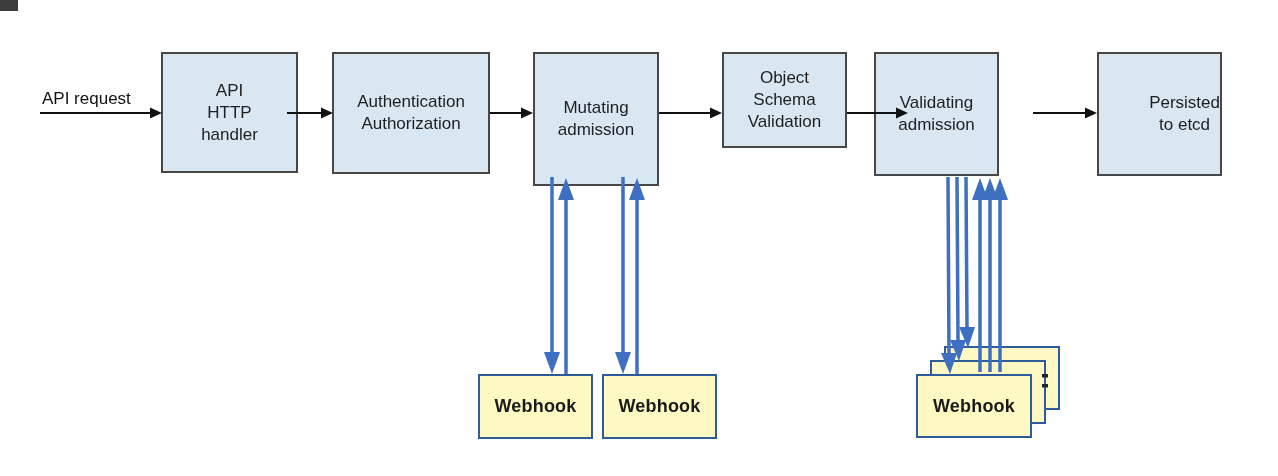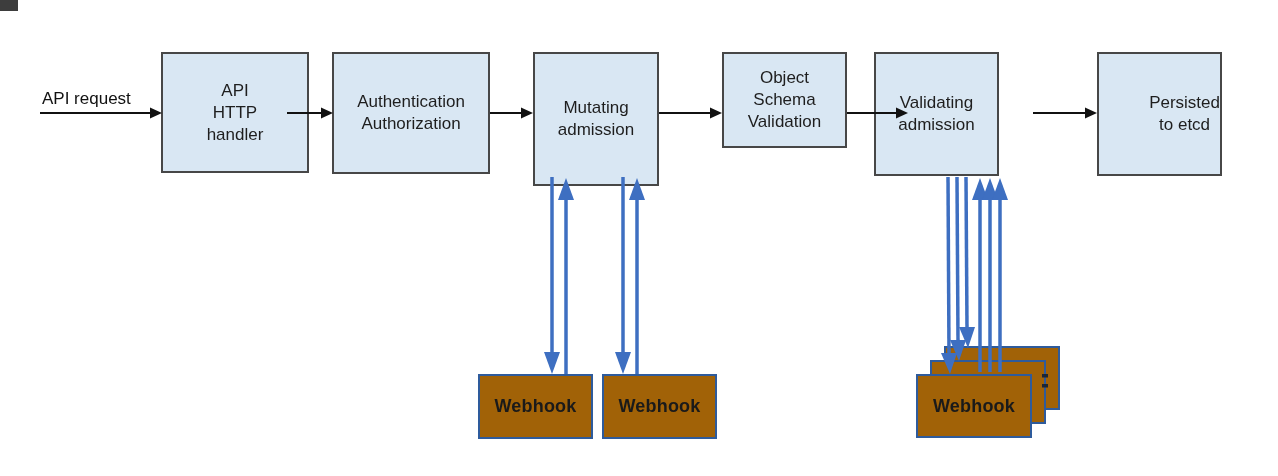--- a/index.html
+++ b/index.html
@@ -17,21 +17,21 @@
     box-sizing:border-box;
     display:flex;align-items:center;justify-content:center;
     text-align:center;
   }
   .flow-box .box-label{
     white-space:pre-line;
     font-size:17px;line-height:22px;color:#1e1e1e;
   }
   .webhook-box{
     position:absolute;
-    background:#a16207;
+    background:#fef9c3;
     border:2px solid #2e5b9c;
     box-sizing:border-box;
     display:flex;align-items:center;justify-content:center;
     text-align:center;
   }
   .webhook-box .box-label{
     font-size:18px;font-weight:600;color:#1a1a1a;letter-spacing:0.2px;
   }
   .request-label{
     position:absolute;left:42px;top:89px;
@@ -47,21 +47,21 @@
 </style>
 </head>
 <body>
 
 <div id="canvas">
 
   <div class="corner-mark"></div>
 
   <div class="request-label">API request</div>
 
-  <div class="flow-box" style="left:161px;top:52px;width:148px;height:121px;">
+  <div class="flow-box" style="left:161px;top:52px;width:137px;height:121px;">
     <div class="box-label">API
 HTTP
 handler</div>
   </div>
 
   <div class="flow-box" style="left:332px;top:52px;width:158px;height:122px;">
     <div class="box-label">Authentication
 Authorization</div>
   </div>
 

